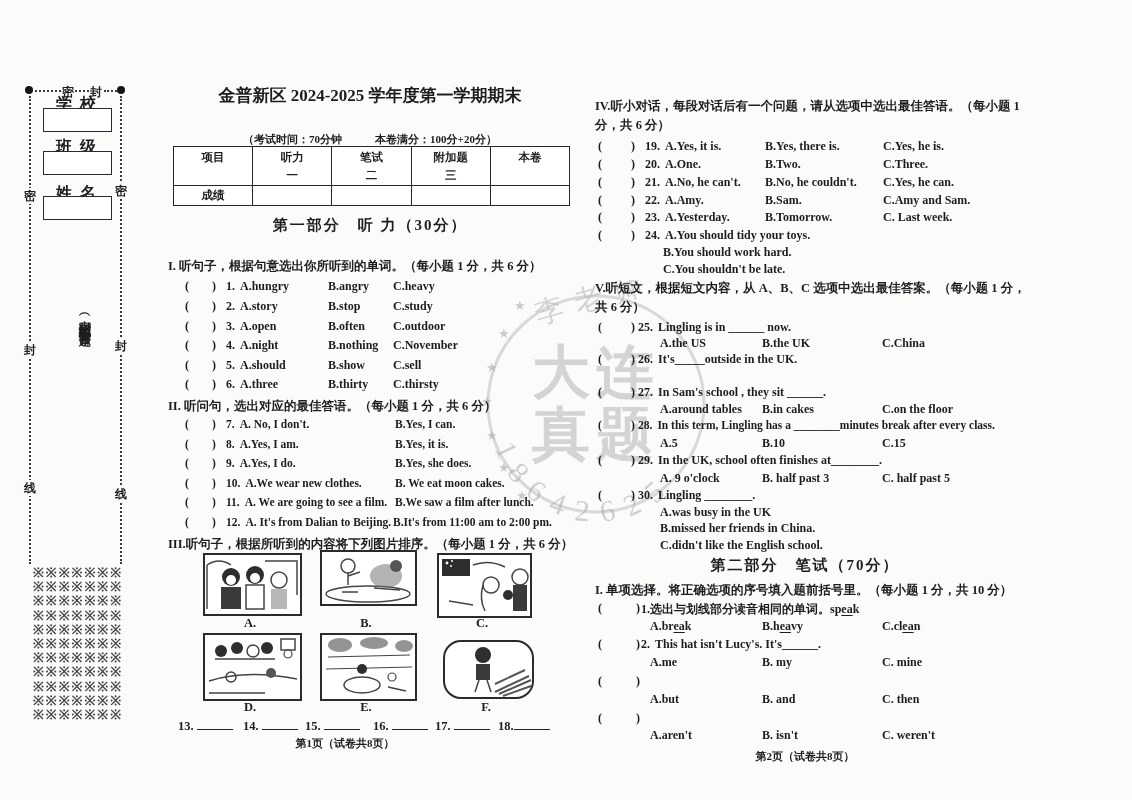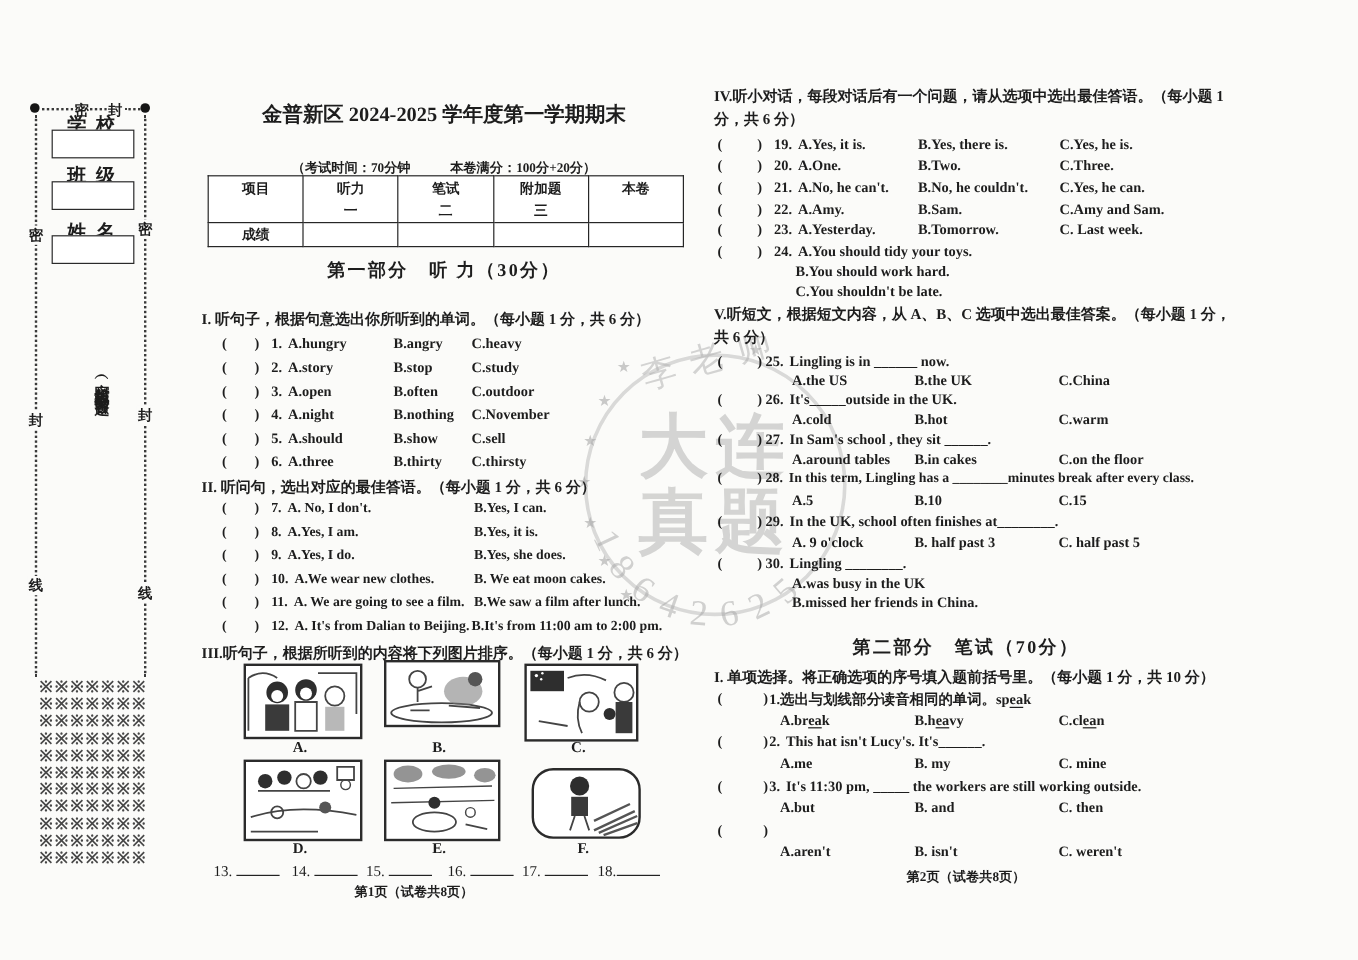--- a/index.html
+++ b/index.html
@@ -16,21 +16,21 @@
   .hdots{position:absolute;border-top:2px dotted #3a3a3a;height:0;}
   .vdots{position:absolute;border-left:2px dotted #3a3a3a;width:0;}
   .sealchar{position:absolute;font-size:12px;font-weight:bold;line-height:1;background:#fbfbf9;padding:2px 0;width:14px;text-align:center;}
   .flabel{position:absolute;left:22px;width:70px;text-align:center;font-size:16px;font-weight:bold;letter-spacing:2px;white-space:pre;}
   .fbox{position:absolute;left:23px;width:67px;height:22px;border:1.6px solid #2a2a2a;background:#fff;}
   .vnote{position:absolute;left:56px;top:224px;writing-mode:vertical-rl;font-size:12.5px;font-weight:bold;letter-spacing:2px;white-space:pre;}
   .stars{position:absolute;left:2px;top:482px;width:112px;font-size:13px;line-height:14.2px;letter-spacing:2px;
          white-space:pre-line;color:#474747;text-align:center;font-weight:bold;}
   
   #p1{position:absolute;left:160px;top:82px;width:420px;height:690px;}
-  #p2{position:absolute;left:595px;top:68px;width:420px;height:690px;}
+  #p2{position:absolute;left:595px;top:94px;width:420px;height:690px;}
   .title1{top:2px;font-size:17px;font-weight:bold;}
   .title2{top:23px;font-size:17px;font-weight:bold;}
   .info{top:50px;font-size:11px;font-weight:bold;}
   .ph{font-size:15px;font-weight:bold;letter-spacing:2px;}
   #scoretable{position:absolute;left:13px;top:64px;width:397px;border-collapse:collapse;table-layout:fixed;background:#fff;}
   #scoretable td{border:1.6px solid #262626;text-align:center;font-size:11.5px;font-weight:bold;padding:0;vertical-align:top;}
   #scoretable tr.hd td{height:38px;}
   #scoretable tr.sc td{height:19px;vertical-align:middle;}
   #scoretable .t1{margin-top:3px;}
   #scoretable .t2{margin-top:3px;}
@@ -303,21 +303,21 @@
         <circle cx="38" cy="13" r="8" fill="#2e2e2e"></circle>
         <rect x="31" y="22" width="14" height="16" fill="#3a3a3a"></rect>
         <path d="M34 38 L30 50 M42 38 L46 50" stroke="#444" stroke-width="1.5"></path>
         <path d="M50 50 L84 34 M54 52 L86 38 M58 54 L86 44 M50 42 L80 28" stroke="#555" stroke-width="2"></path>
       </svg>
     </div>
     <span class="plab" style="left:90px;top:618px">D.</span>
     <span class="plab" style="left:206px;top:618px">E.</span>
     <span class="plab" style="left:326px;top:618px">F.</span>
 
-    <div class="row" style="top:636px;font-size:12.5px;font-weight:normal">
+    <div class="row" style="top:636px;font-size:12.5px;font-weight:bold">
       <span class="p" style="left:18px"><span>13.</span> <span class="ul"></span></span>
       <span class="p" style="left:83px"><span>14.</span> <span class="ul"></span></span>
       <span class="p" style="left:145px"><span>15.</span> <span class="ul"></span></span>
       <span class="p" style="left:213px"><span>16.</span> <span class="ul"></span></span>
       <span class="p" style="left:275px"><span>17.</span> <span class="ul"></span></span>
       <span class="p" style="left:338px"><span>18.</span><span class="ul"></span></span>
     </div>
     <div class="ctr ft" style="top:654px;width:370px">第1页（试卷共8页）</div>
   </div>
 
@@ -384,25 +384,20 @@
     <div class="row" style="top:242px">
         <span class="p" style="left:65px">A.the US</span>
         <span class="p" style="left:167px">B.the UK</span>
         <span class="p" style="left:287px">C.China</span>
       </div>
     <div class="row" style="top:258px">
         <span class="p" style="left:3px">(</span>
         <span class="p" style="left:36px">)</span>
         <span class="p qa" style="left:43px"><span>26.</span><span>It's_____outside in the UK.</span></span>
       </div>
-    <div class="row" style="top:274px">
-        <span class="p" style="left:65px">A.cold</span>
-        <span class="p" style="left:167px">B.hot</span>
-        <span class="p" style="left:287px">C.warm</span>
-      </div>
     <div class="row" style="top:291px">
         <span class="p" style="left:3px">(</span>
         <span class="p" style="left:36px">)</span>
         <span class="p qa" style="left:43px"><span>27.</span><span>In Sam's school , they sit ______.</span></span>
       </div>
     <div class="row" style="top:308px">
         <span class="p" style="left:65px">A.around tables</span>
         <span class="p" style="left:167px">B.in cakes</span>
         <span class="p" style="left:287px">C.on the floor</span>
       </div>
@@ -430,20 +425,23 @@
         <span class="p" style="left:3px">(</span>
         <span class="p" style="left:36px">)</span>
         <span class="p qa" style="left:43px"><span>30.</span><span>Lingling ________.</span></span>
       </div>
     <div class="row" style="top:411px">
         <span class="p" style="left:65px">A.was busy in the UK</span>
       </div>
     <div class="row" style="top:427px">
         <span class="p" style="left:65px">B.missed her friends in China.</span>
       </div>
+    <div class="row" style="top:444px">
+        <span class="p" style="left:65px">C.didn't like the English school.</span>
+      </div>
 
     <div class="ctr ph" style="top:462px">第二部分　笔试（70分）</div>
     <div class="sh" style="top:488px;left:0">I. 单项选择。将正确选项的序号填入题前括号里。（每小题 1 分，共 10 分）</div>
 
     <div class="row" style="top:507px">
         <span class="p" style="left:3px">(</span>
         <span class="p" style="left:41px">)</span>
         <span class="p" style="left:46px"><span>1.</span><span>选出与划线部分读音相同的单词。</span><span>sp</span><span class="u">ea</span><span>k</span></span>
       </div>
     <div class="row" style="top:525px">
@@ -457,21 +455,20 @@
         <span class="p qa" style="left:46px"><span>2.</span><span>This hat isn't Lucy's. It's______.</span></span>
       </div>
     <div class="row" style="top:561px">
         <span class="p" style="left:55px">A.me</span>
         <span class="p" style="left:167px">B. my</span>
         <span class="p" style="left:287px">C. mine</span>
       </div>
     <div class="row" style="top:580px">
         <span class="p" style="left:3px">(</span>
         <span class="p" style="left:41px">)</span>
-        <span class="p qa" style="left:46px"><span>3.</span><span>It's 11:30 pm, _____ the workers are still working outside.</span></span>
       </div>
     <div class="row" style="top:598px">
         <span class="p" style="left:55px">A.but</span>
         <span class="p" style="left:167px">B. and</span>
         <span class="p" style="left:287px">C. then</span>
       </div>
     <div class="row" style="top:617px">
         <span class="p" style="left:3px">(</span>
         <span class="p" style="left:41px">)</span>
       </div>

